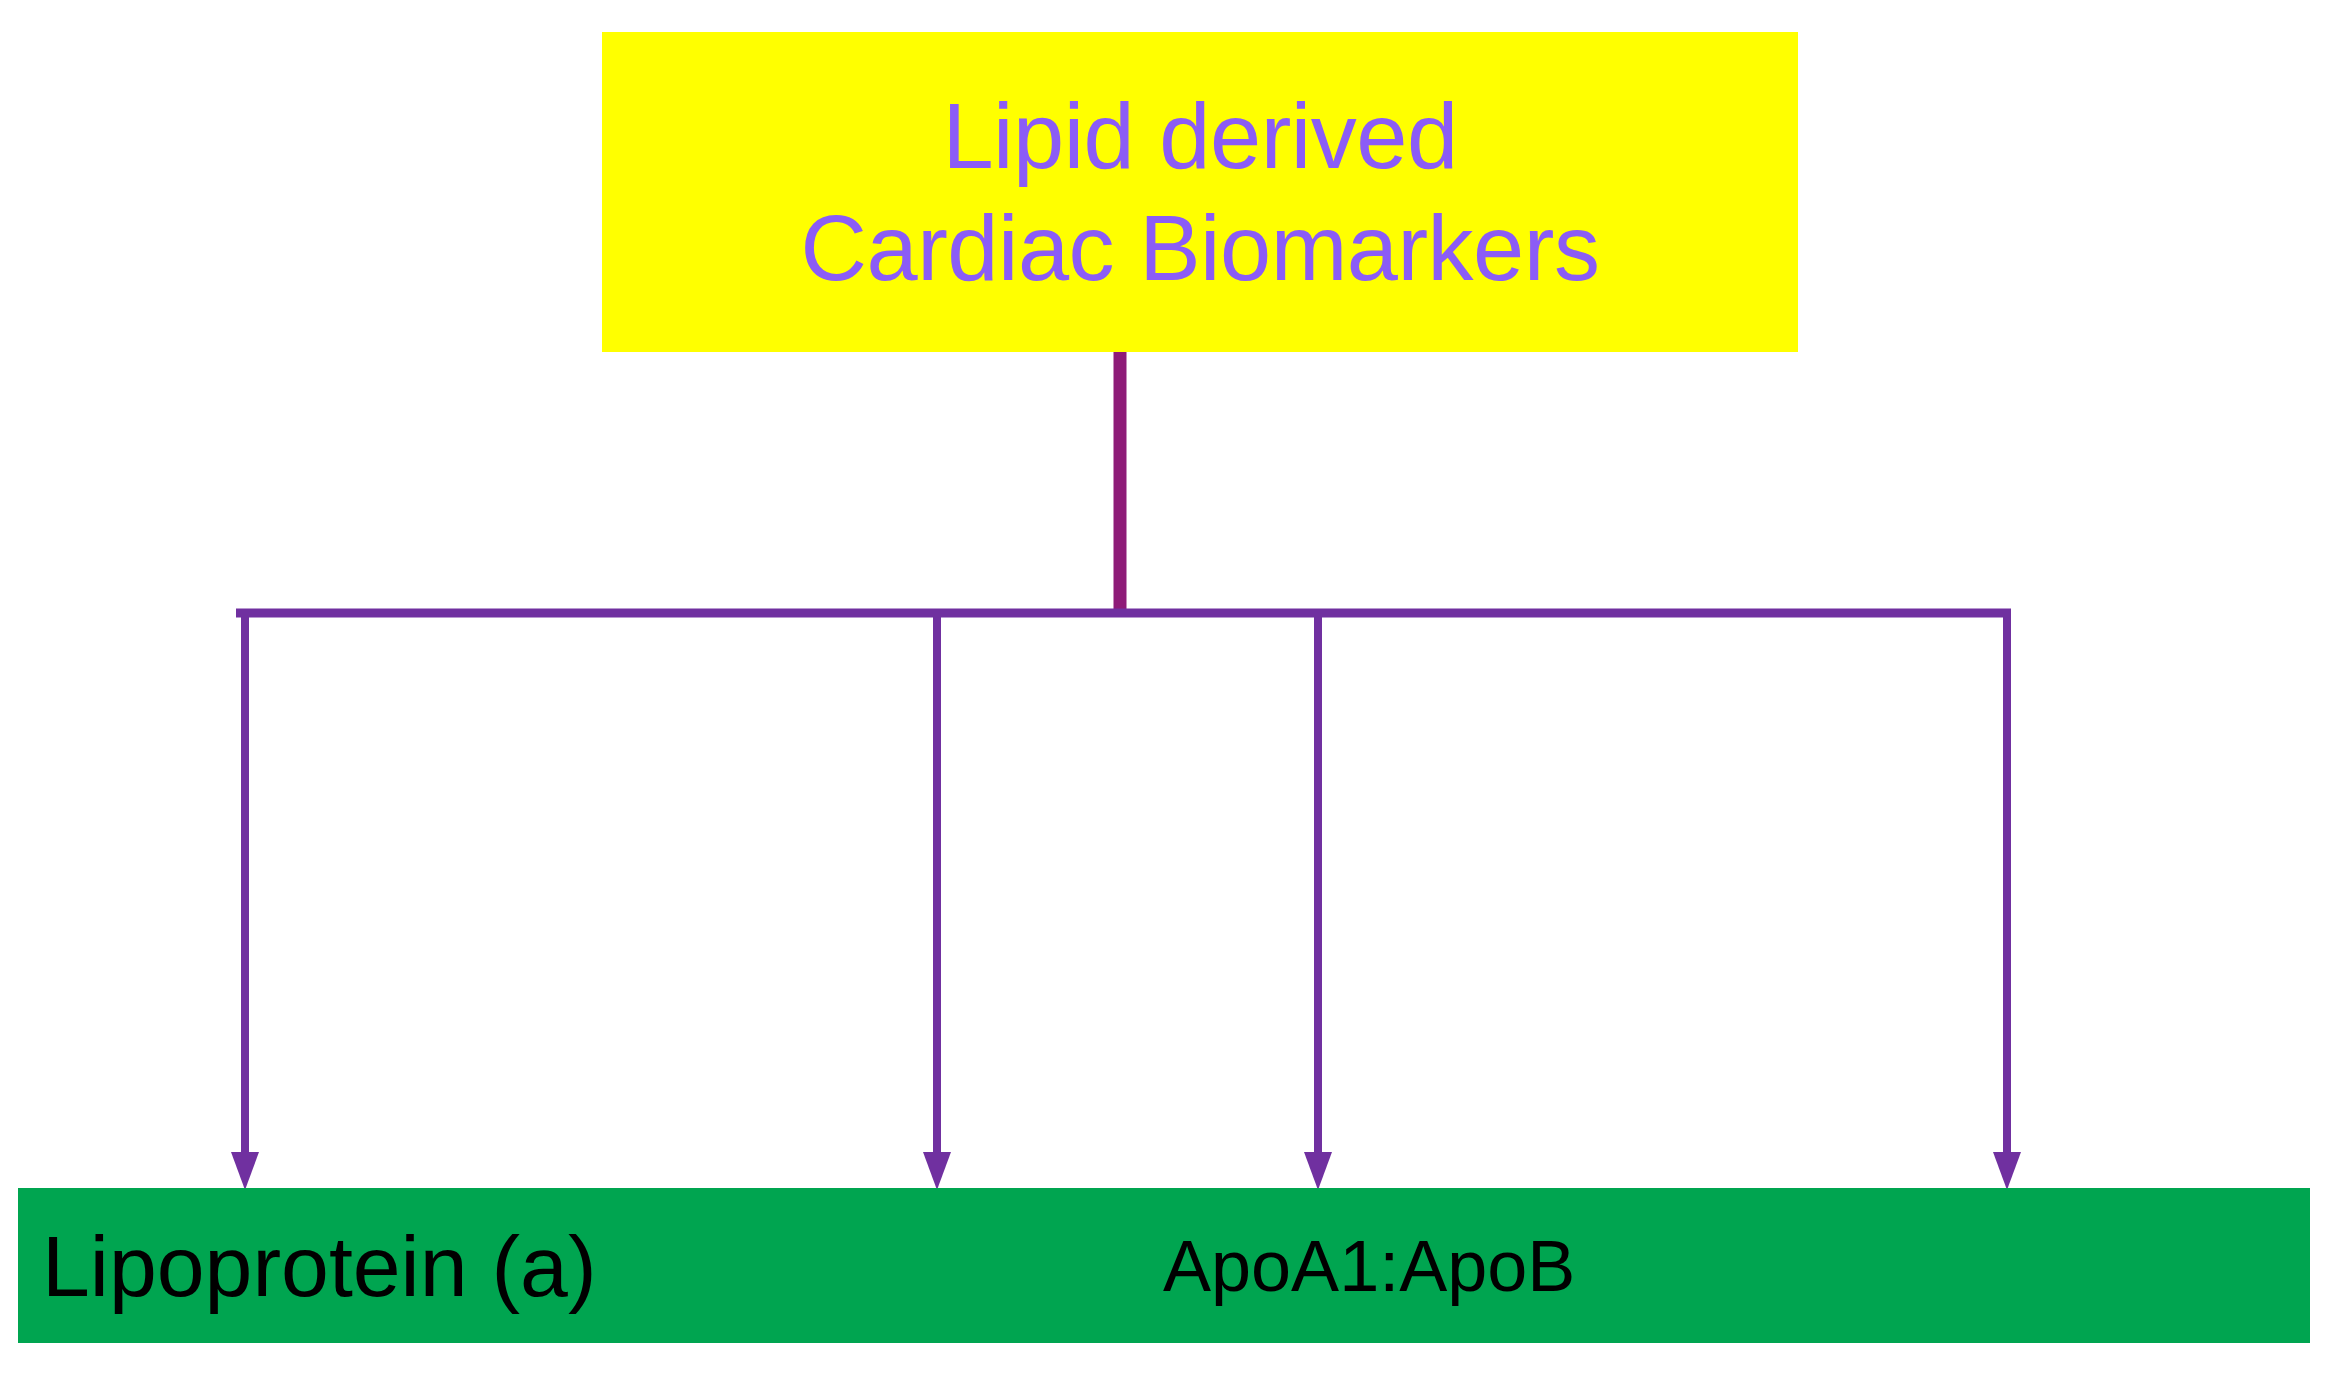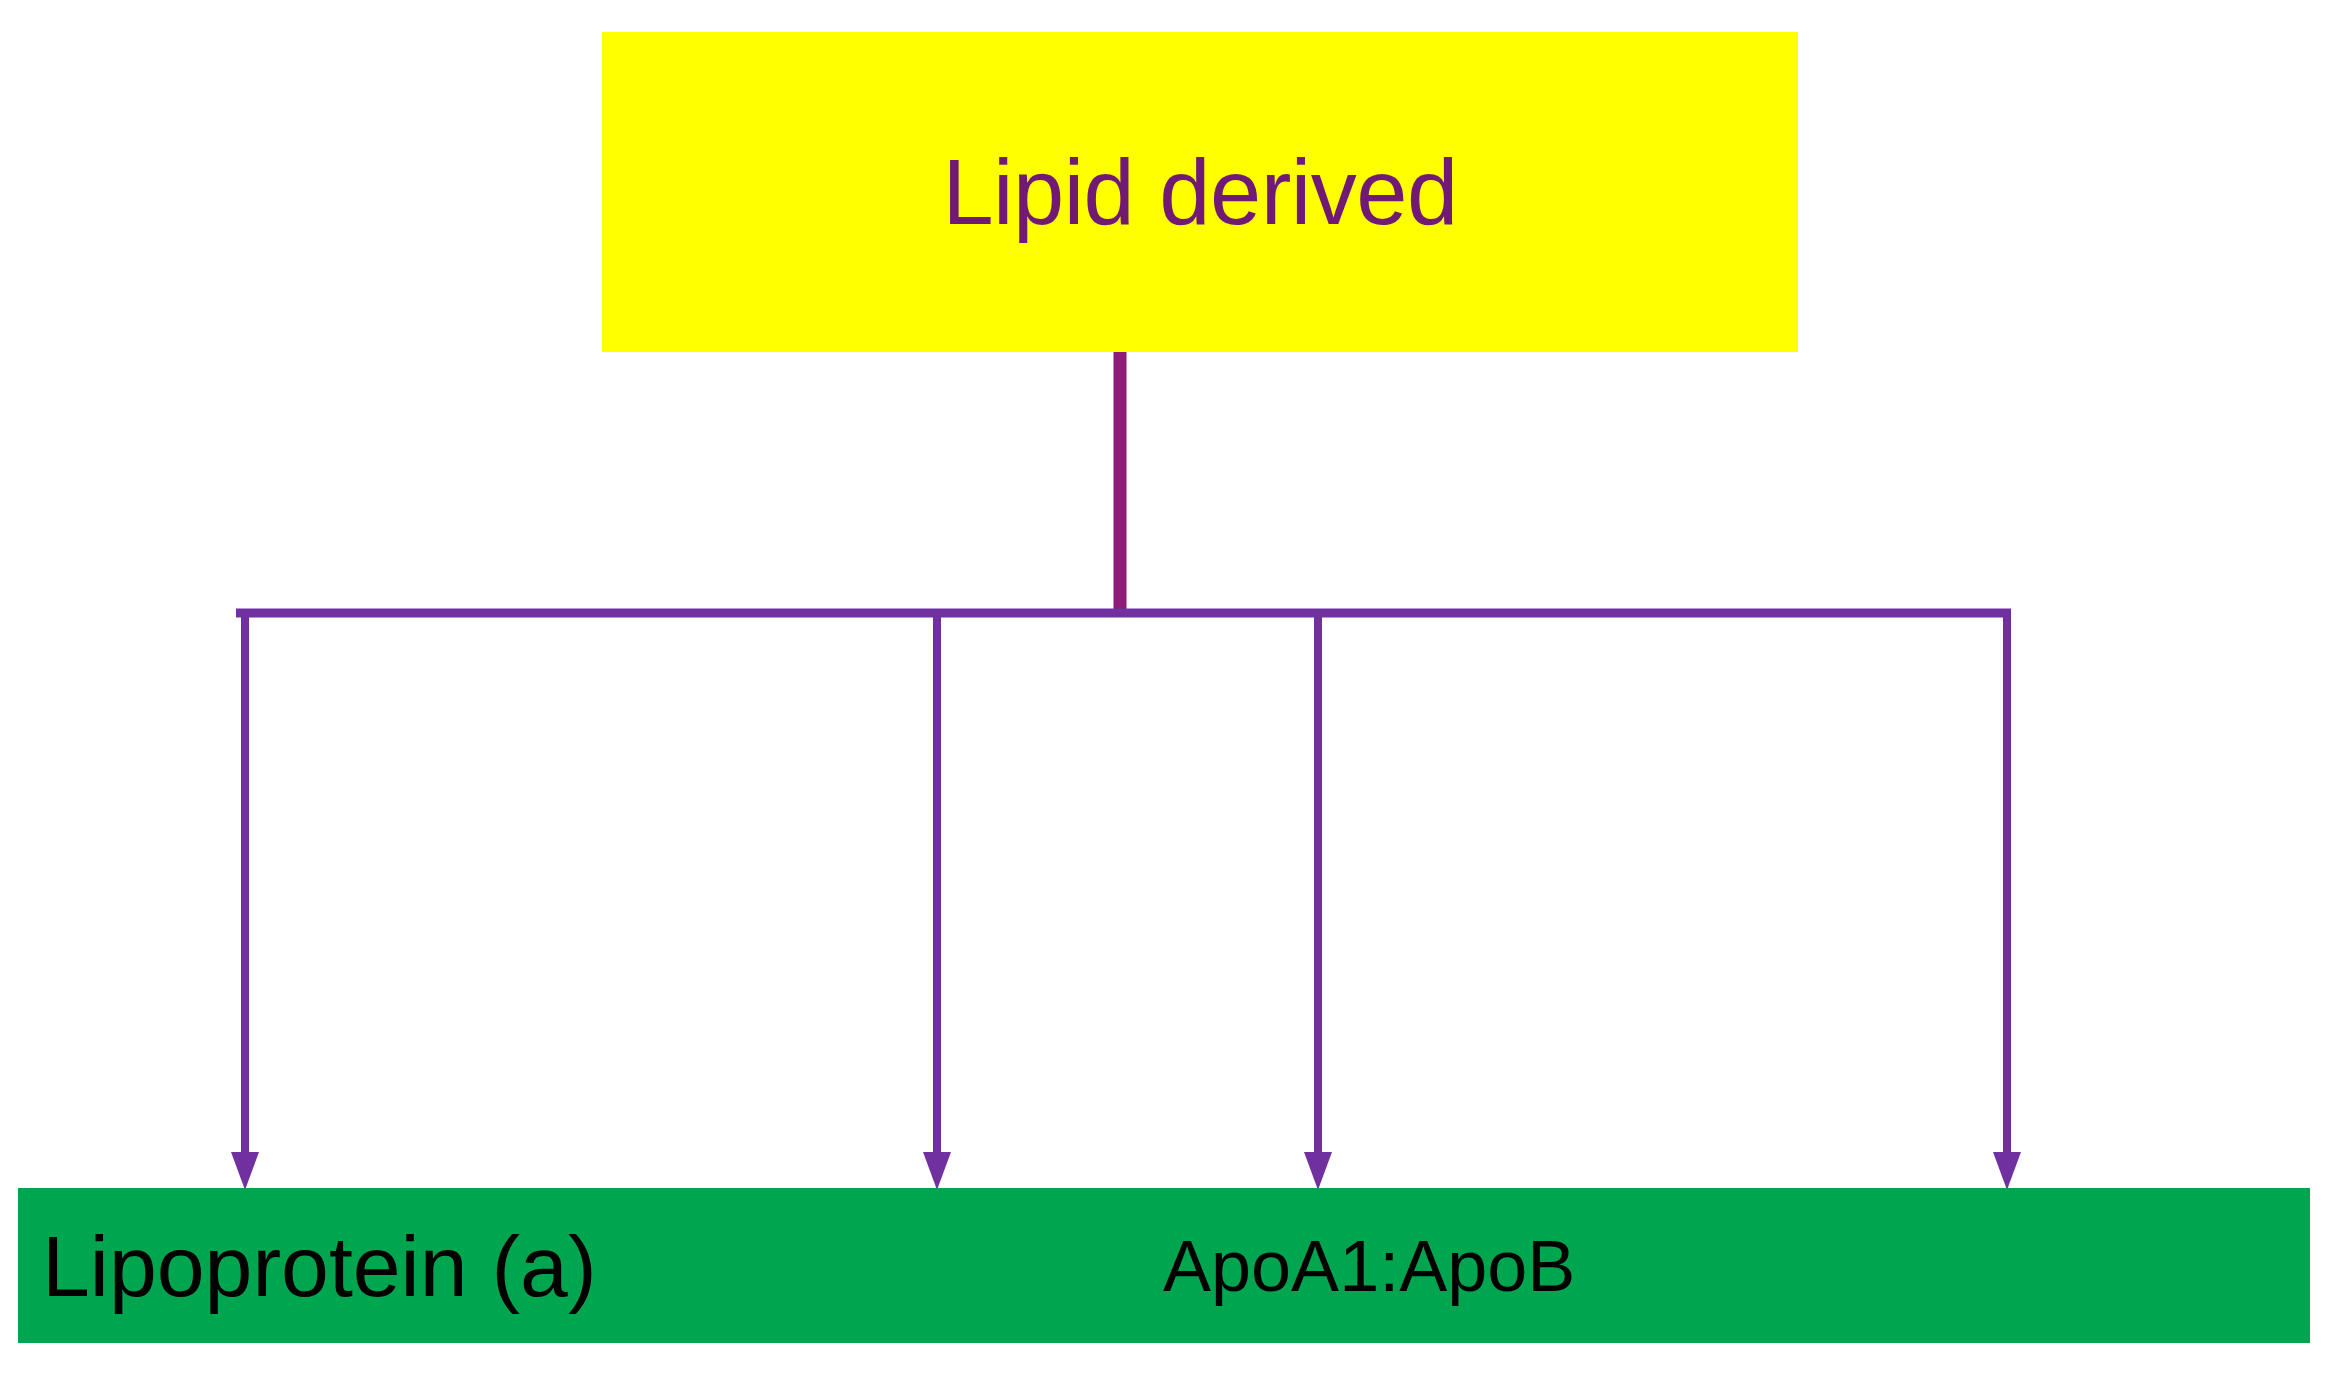--- a/index.html
+++ b/index.html
@@ -27,21 +27,21 @@
     display: flex;
     flex-direction: column;
     align-items: center;
     justify-content: center;
     box-sizing: border-box;
   }
   .root-line {
     font-family: "Liberation Sans", sans-serif;
     font-size: 92px;
     line-height: 1.22;
-    color: #701a75;
+    color: #8b5cf6;
     letter-spacing: -0.5px;
     white-space: nowrap;
   }
 
   
   .connectors {
     position: absolute;
     left: 0;
     top: 0;
     width: 2337px;
@@ -82,20 +82,21 @@
   #leaf-2 { left: 1145px; }
   #leaf-3 { left: 1750px; }
 </style>
 </head>
 <body>
 
 <div id="canvas">
 
   <div class="root-box">
     <div class="root-line">Lipid derived</div>
+    <div class="root-line">Cardiac Biomarkers</div>
   </div>
 
   <svg class="connectors" viewBox="0 0 2337 1377" width="2337" height="1377">
 
     <line x1="1120" y1="352" x2="1120" y2="617" stroke="#8E1B78" stroke-width="13"></line>
 
     <line x1="236" y1="613" x2="2011" y2="613" stroke="#7030A0" stroke-width="9"></line>
 
     <line x1="245" y1="613" x2="245" y2="1168" stroke="#7030A0" stroke-width="8"></line>
     <polygon points="245,1190 231,1152 259,1152" fill="#7030A0"></polygon>

